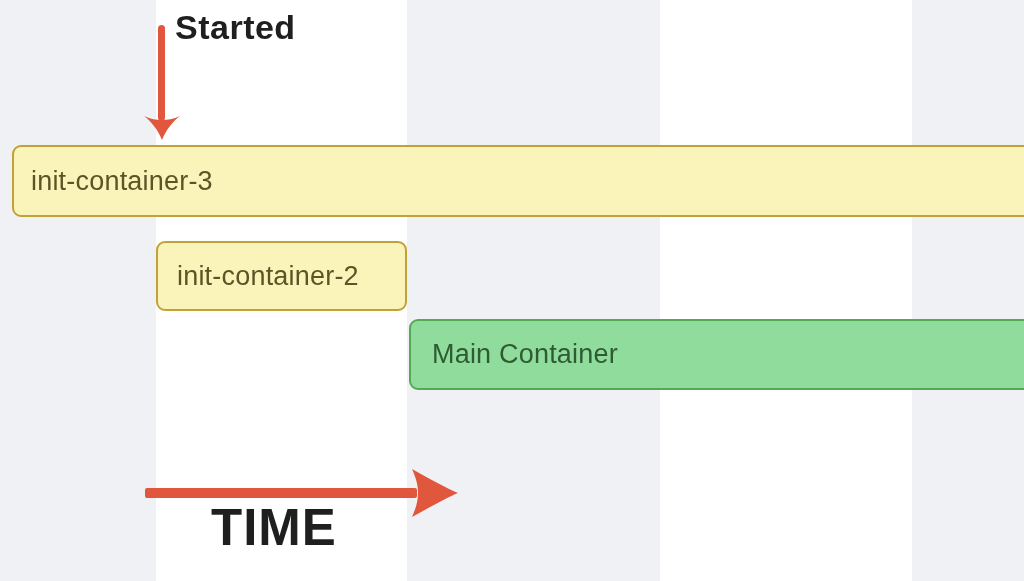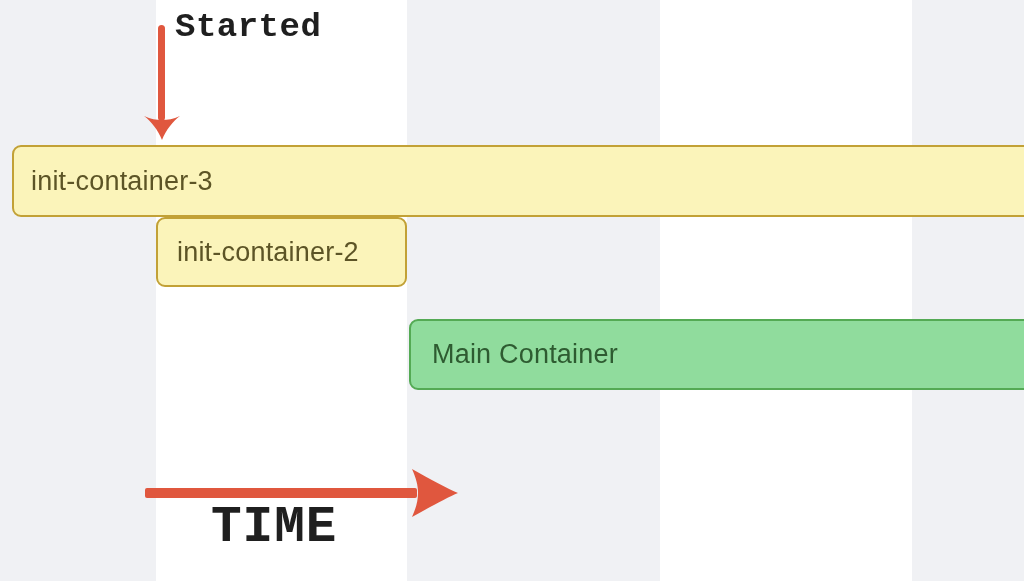--- a/index.html
+++ b/index.html
@@ -46,29 +46,28 @@
     background: var(--init-fill);
     border-color: var(--init-border);
     color: var(--init-text);
   }
   .bar-main {
     background: var(--main-fill);
     border-color: var(--main-border);
     color: var(--main-text);
   }
   .bar-1 { left: 12px;  top: 145px; width: 1030px; height: 72px; padding-left: 17px; }
-  .bar-2 { left: 156px; top: 217px; width: 251px;  height: 70px; padding-left: 19px; }
+  .bar-2 { left: 156px; top: 241px; width: 251px;  height: 70px; padding-left: 19px; }
   .bar-3 { left: 409px; top: 319px; width: 633px;  height: 71px; padding-left: 21px; }
 
   .annotation {
     position: absolute;
     font-weight: bold;
     color: var(--annotation-text);
     white-space: nowrap;
-    font-family: Liberation Mono, monospace;
   }
   .started-label {
     left: 175px;
     top: 8px;
     font-size: 34px;
     line-height: 38px;
     letter-spacing: 0.5px;
   }
   .time-label {
     left: 211px;

